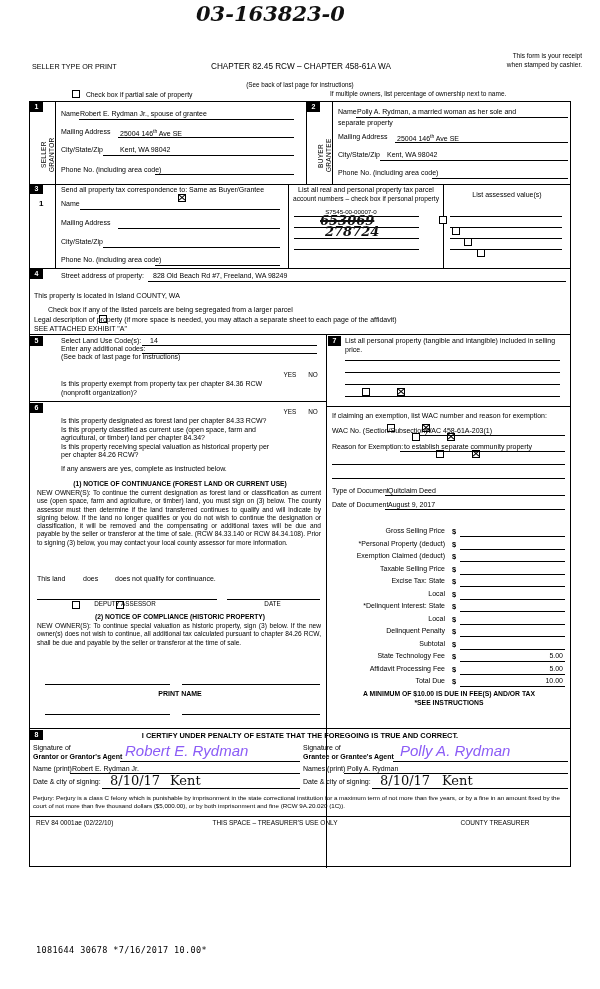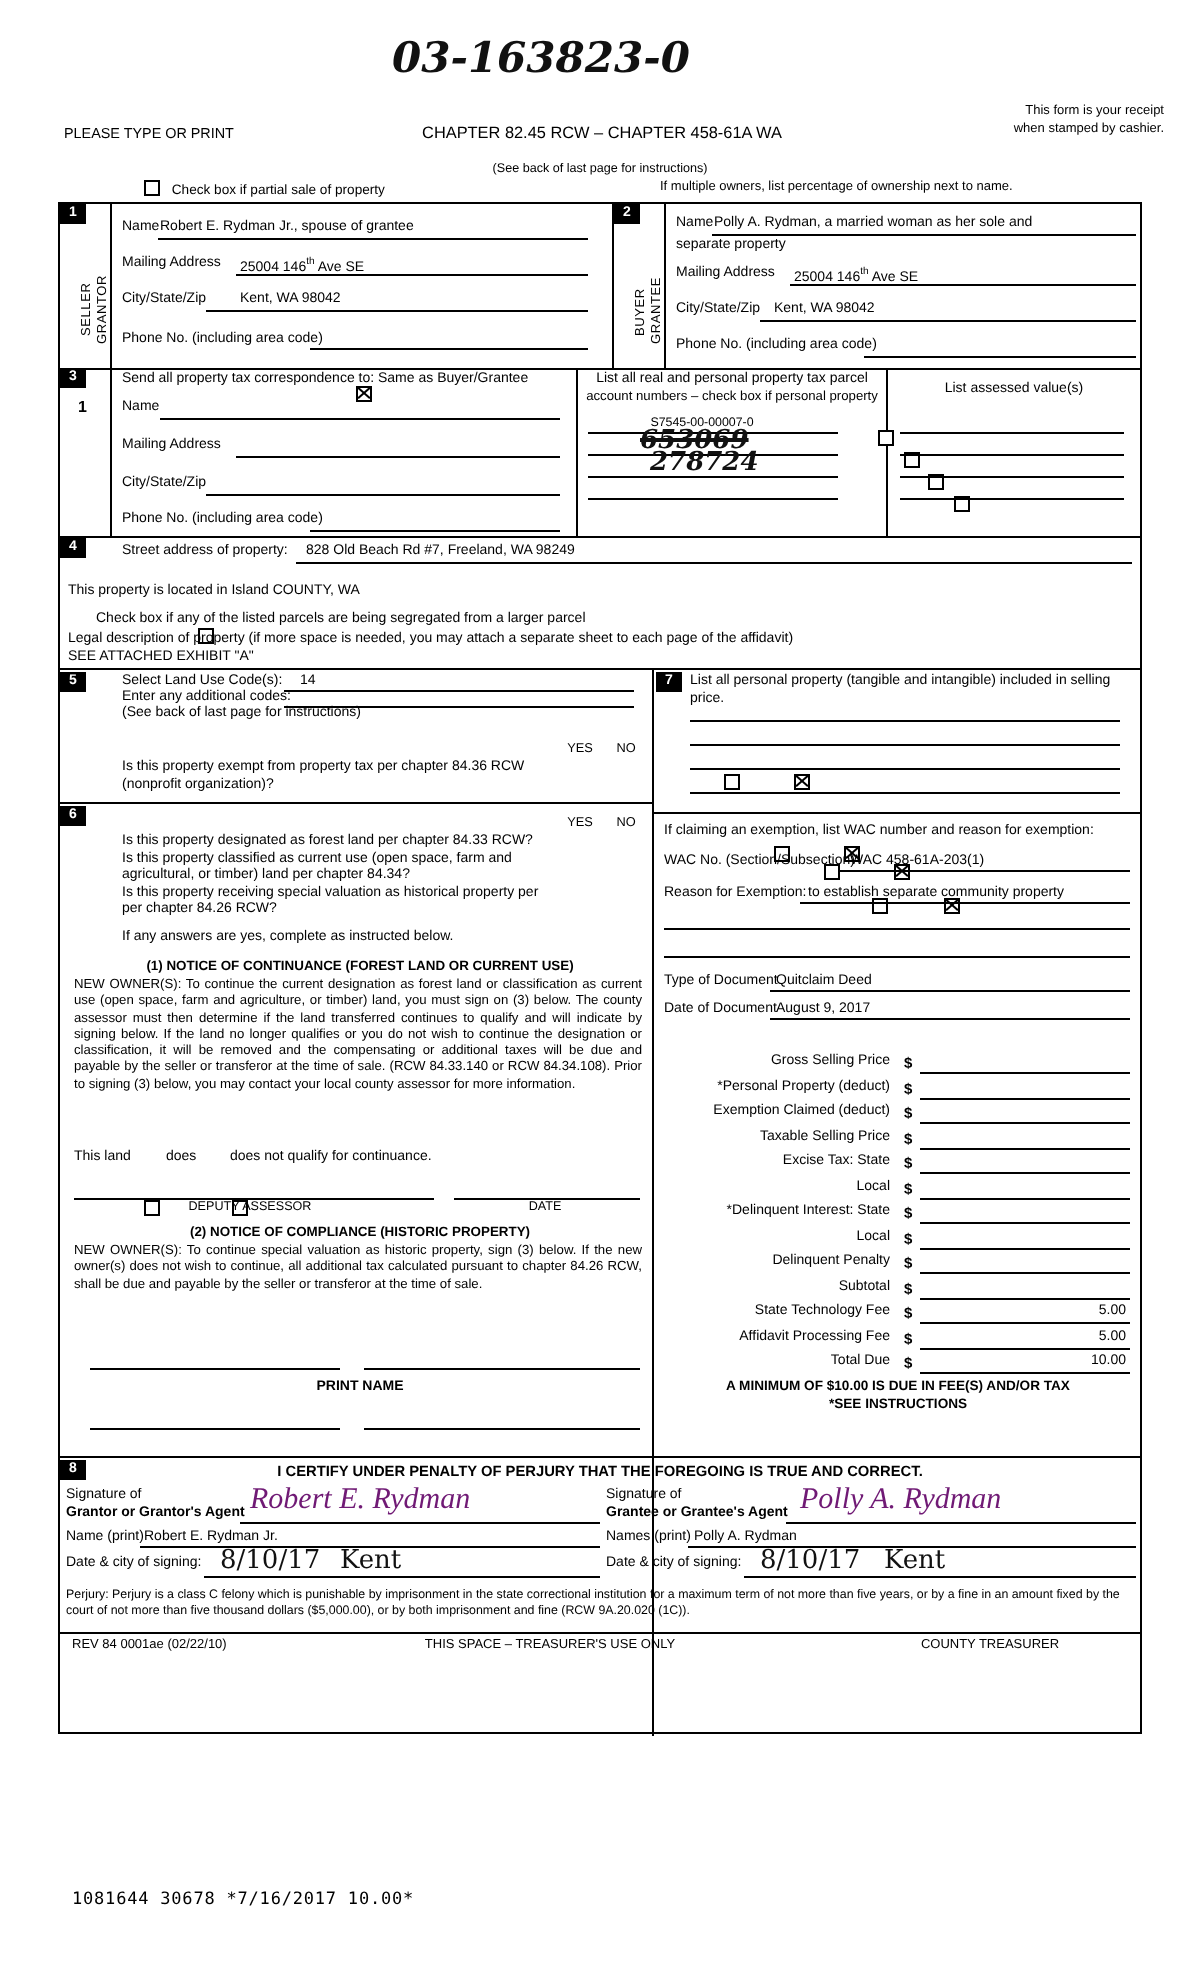--- a/index.html
+++ b/index.html
@@ -50,21 +50,21 @@
     position: absolute; left: 25px; top: 10px;
     font-size: 20px; font-weight: bold; letter-spacing: -0.4px;
   }
   .logo-state {
     position: absolute; left: 60px; top: 33px;
     font-size: 6px; letter-spacing: .1px;
   }
 
   
   .topnum {
-    position: absolute; left: 196px; top: 16px;
+    position: absolute; left: 196px; top: 1px;
     font-size: 21px;
   }
   .hdr-title { position: absolute; left: 0; right: 0; top: 52px; font-size: 8.2px; }
   .hdr-sub   { position: absolute; left: 2px; right: 0; top: 62px; font-size: 8.2px; }
   .hdr-bold  { position: absolute; left: 0; right: 0; top: 71px; font-size: 8.2px; }
   .hdr-note  { position: absolute; left: 0; right: 0; top: 81px; font-size: 6.3px; }
   .please    { position: absolute; left: 32px; top: 62px; font-size: 7.2px; }
   .receipt1  { position: absolute; right: 18px; top: 52px; font-size: 6.5px; }
   .receipt2  { position: absolute; right: 18px; top: 61px; font-size: 6.5px; }
   .partial   { position: absolute; left: 72px; top: 90px; font-size: 6.8px; }
@@ -118,24 +118,24 @@
   .m-label { position: absolute; font-size: 7px; text-align: right; }
   .m-dollar { position: absolute; font-size: 7.5px; font-weight: bold; }
   .m-line { position: absolute; border-bottom: 1px solid #000; height: 0; }
   .m-val { position: absolute; font-size: 7px; text-align: right; }
 
   .body-txt { position: absolute; font-size: 6.6px; line-height: 8.3px; }
 
   
   .sig-hw {
     position: absolute;
-    font-family: Liberation Serif, serif;
+    font-family: Liberation Sans, sans-serif;
     font-style: italic;
     font-size: 15px;
-    color: #701a75;
+    color: #8b5cf6;
     white-space: nowrap;
   }
   .date-hw {
     position: absolute;
     font-family: "DejaVu Serif", serif;
     font-size: 13px;
     color: #111;
     white-space: nowrap;
   }
   .footer-stamp {
@@ -151,21 +151,21 @@
   }
 </style>
 </head>
 <body>
 
 <div class="page">
 
 
   <div class="topnum hw">03-163823-0</div>
 
-  <div class="please">PLEASE TYPE OR PRINT</div>
+  <div class="please">SELLER TYPE OR PRINT</div>
   <div class="hdr-sub c">CHAPTER 82.45 RCW – CHAPTER 458-61A WA</div>
   <div class="hdr-note c">(See back of last page for instructions)</div>
   <div class="receipt1">This form is your receipt</div>
   <div class="receipt2">when stamped by cashier.</div>
 
   <div class="partial">
     <span class="cb"></span>
     <span style="margin-left:4px">Check box if partial sale of property</span>
   </div>
   <div class="multi">If multiple owners, list percentage of ownership next to name.</div>
@@ -439,21 +439,21 @@
 
     <div class="fieldline" style="left:15px;top:582px;width:125px"></div>
     <div class="fieldline" style="left:152px;top:582px;width:138px"></div>
     <div class="lbl c b" style="left:10px;top:588px;width:280px;font-size:7px">PRINT NAME</div>
     <div class="fieldline" style="left:15px;top:612px;width:125px"></div>
     <div class="fieldline" style="left:152px;top:612px;width:138px"></div>
 
     
     <div class="divider-h" style="left:0;top:626px;width:540px"></div>
     <div class="sect-num abs" style="left:0;top:628px">8</div>
-    <div class="lbl c b" style="left:20px;top:629px;width:500px;font-size:7.4px">I CERTIFY UNDER PENALTY OF PERJURY THAT THE FOREGOING IS TRUE AND CORRECT.</div>
+    <div class="lbl c b" style="left:20px;top:629px;width:500px;font-size:7.4px">I CERTIFY UNDER PENALTY OF ESTATE THAT THE FOREGOING IS TRUE AND CORRECT.</div>
 
     
     <div class="lbl" style="left:3px;top:642px">Signature of</div>
     <div class="lbl b" style="left:3px;top:651px">Grantor or Grantor's Agent</div>
     <div class="sig-hw" style="left:95px;top:640px">Robert E. Rydman</div>
     <div class="fieldline" style="left:90px;top:659px;width:180px"></div>
 
     <div class="lbl" style="left:3px;top:663px">Name (print)</div>
     <div class="val" style="left:42px;top:663px">Robert E. Rydman Jr.</div>
     <div class="fieldline" style="left:40px;top:671px;width:230px"></div>

